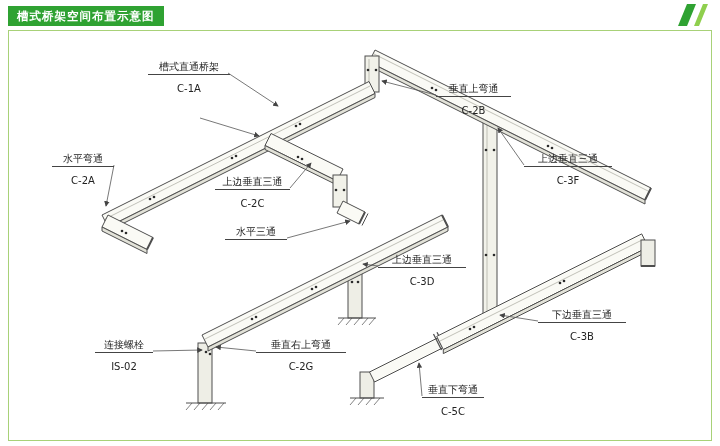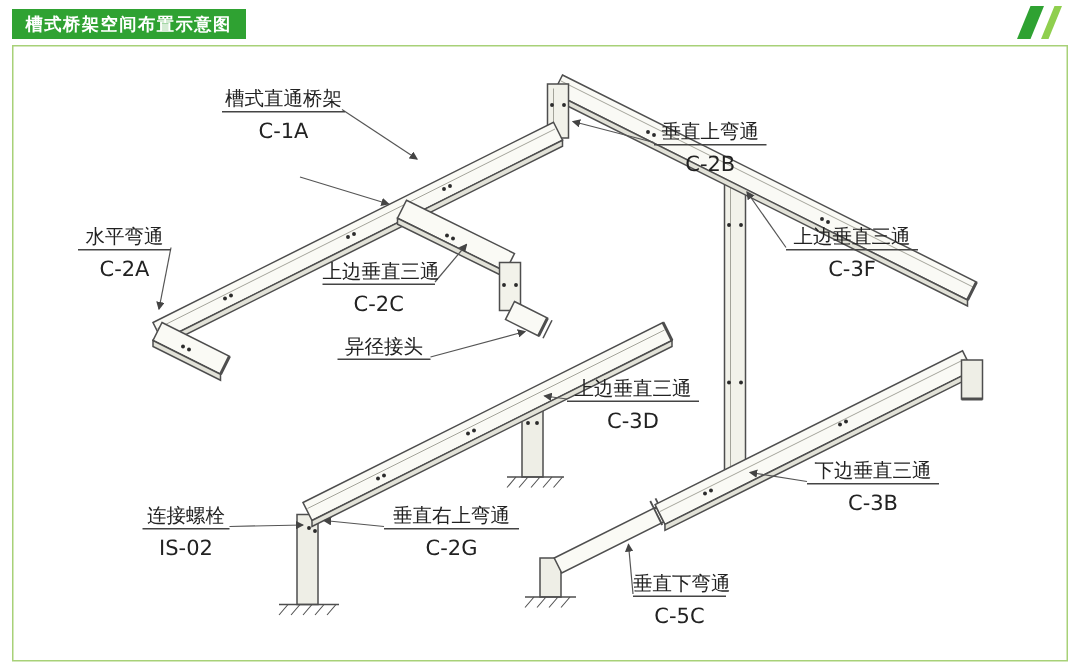--- a/index.html
+++ b/index.html
@@ -13,25 +13,25 @@
     padding:0 9px;letter-spacing:1px;
   }
   .decor{position:absolute;right:6px;top:3px;width:44px;height:24px;}
   .frame{
     position:absolute;left:8px;top:30px;width:702px;height:409px;
     border:1px solid #a8d178;background:#ffffff;
   }
   .canvas{position:absolute;left:0;top:0;width:720px;height:446px;}
   .callout{position:absolute;color:#222;}
   .callout .t{
-    font-size:13px;line-height:12px;text-align:center;
+    font-size:10px;line-height:12px;text-align:center;
     border-bottom:1px solid #444;padding-bottom:1px;white-space:nowrap;
   }
   .callout .c{
-    font-size:14px;line-height:11px;text-align:center;margin-top:8px;white-space:nowrap;
+    font-size:10px;line-height:11px;text-align:center;margin-top:8px;white-space:nowrap;
   }
 </style>
 </head>
 <body>
 
 <div class="page">
 
   <div class="title-bar">槽式桥架空间布置示意图</div>
 
   <svg class="decor" viewBox="0 0 44 24">
@@ -187,21 +187,21 @@
   </div>
   <div class="callout" style="left:52px;top:153px;width:62px">
     <div class="t">水平弯通</div>
     <div class="c">C-2A</div>
   </div>
   <div class="callout" style="left:215px;top:176px;width:75px">
     <div class="t">上边垂直三通</div>
     <div class="c">C-2C</div>
   </div>
   <div class="callout" style="left:225px;top:226px;width:62px">
-    <div class="t">异径接头</div>
+    <div class="t">水平三通</div>
   </div>
   <div class="callout" style="left:436px;top:83px;width:75px">
     <div class="t">垂直上弯通</div>
     <div class="c">C-2B</div>
   </div>
   <div class="callout" style="left:524px;top:153px;width:88px">
     <div class="t">上边垂直三通</div>
     <div class="c">C-3F</div>
   </div>
   <div class="callout" style="left:378px;top:254px;width:88px">

